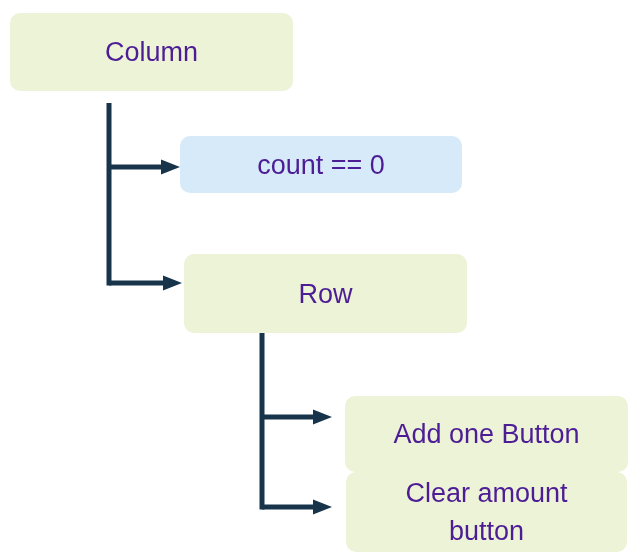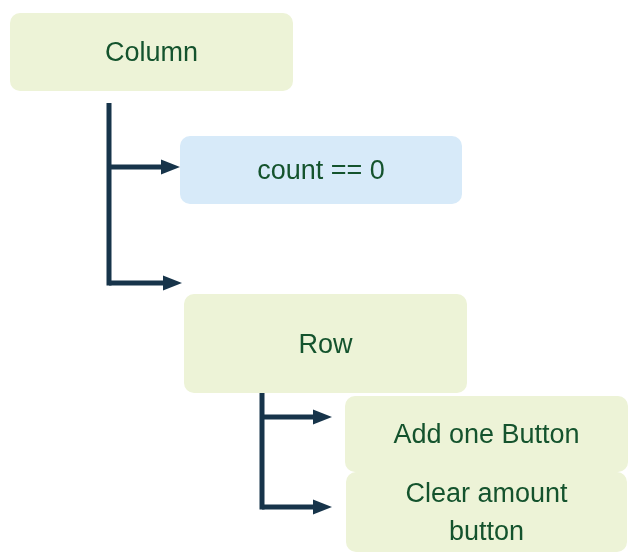--- a/index.html
+++ b/index.html
@@ -24,29 +24,29 @@
   }
   .node {
     position: absolute;
     display: flex;
     align-items: center;
     justify-content: center;
     text-align: center;
     border-radius: 10px;
     font-size: 27px;
     line-height: 38px;
-    color: #14532d;
+    color: #4c1d95;
     box-sizing: border-box;
   }
   .node--widget { background: #edf3d7; }
   .node--condition { background: #d7eaf9; }
 
   .node-column  { left: 10px;  top: 13px;  width: 283px; height: 78px; }
-  .node-count   { left: 180px; top: 136px; width: 282px; height: 68px; }
-  .node-row     { left: 184px; top: 254px; width: 283px; height: 99px; margin-top: 40px; }
+  .node-count   { left: 180px; top: 136px; width: 282px; height: 57px; }
+  .node-row     { left: 184px; top: 254px; width: 283px; height: 79px; }
   .node-addone  { left: 345px; top: 396px; width: 283px; height: 76px; }
   .node-clear   { left: 346px; top: 472px; width: 281px; height: 80px; padding: 0 40px; }
 </style>
 </head>
 <body>
 
 <div class="stage">
 
   <svg class="connectors" viewBox="0 0 644 560" xmlns="http://www.w3.org/2000/svg">
 

